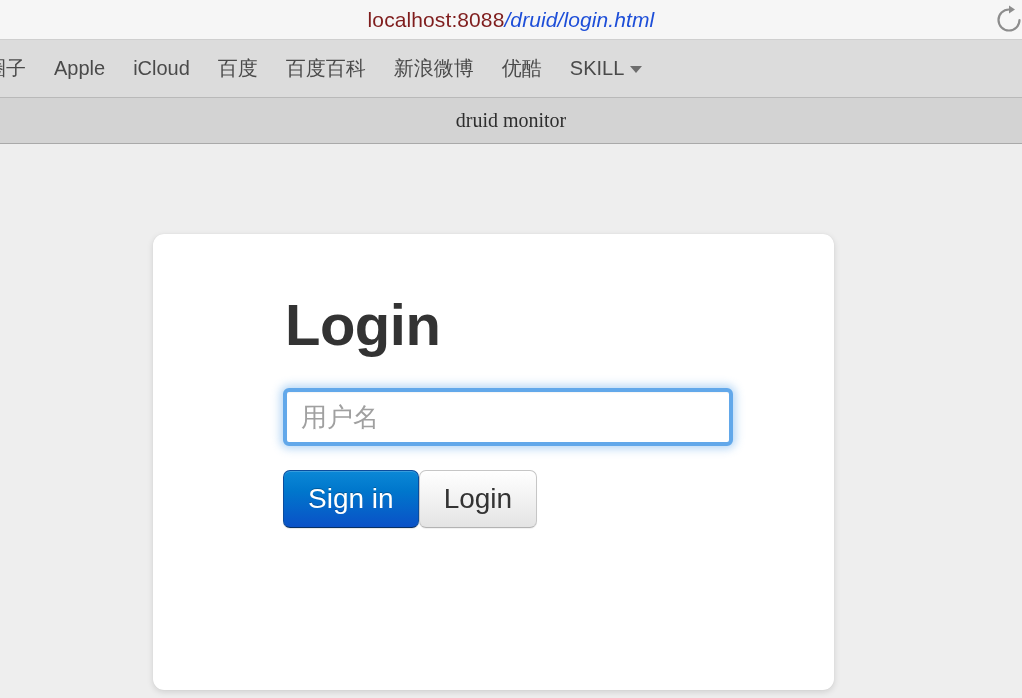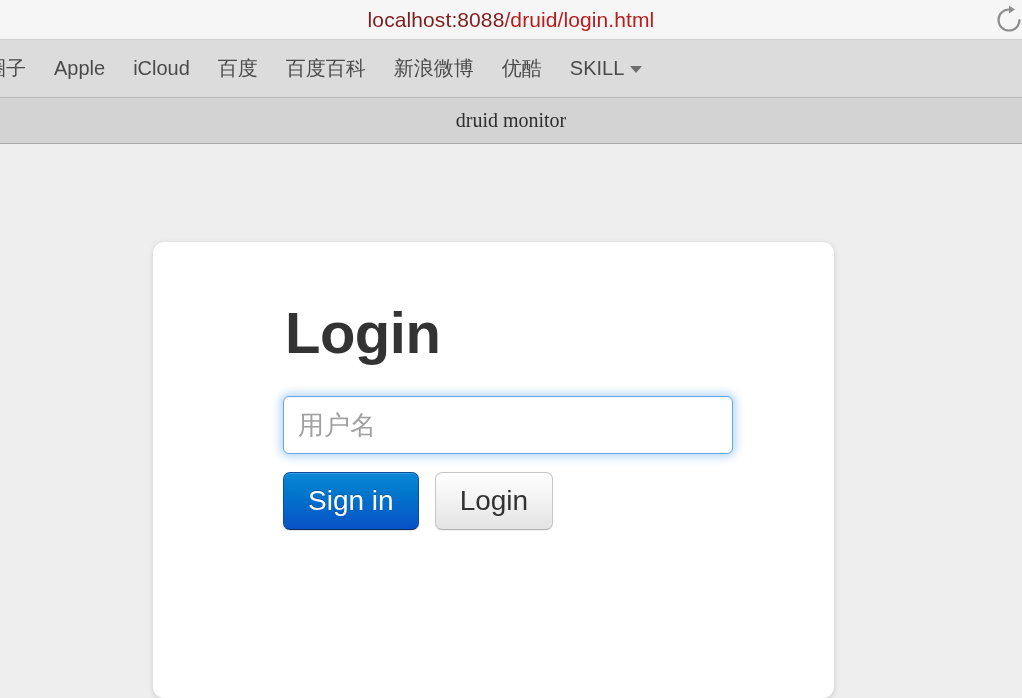--- a/index.html
+++ b/index.html
@@ -23,21 +23,21 @@
     align-items: center;
     justify-content: center;
     position: relative;
   }
   .url-text {
     font-size: 21px;
     letter-spacing: .1px;
     white-space: nowrap;
   }
   .url-host { color: #7f1d1d; }
-  .url-path { color: #b91c1c; }
+  .url-path { color: #1d4ed8; font-style: italic; }
 
   .reload-btn {
     position: absolute;
     right: -4px;
     top: 50%;
     transform: translateY(-50%);
     width: 34px; height: 34px;
     display: flex; align-items: center; justify-content: center;
   }
   .reload-btn svg { display: block; }
@@ -89,21 +89,21 @@
     position: absolute;
     left: 0; right: 0;
     top: 146px; bottom: 0;
     background: #eeeeee;
     overflow: hidden;
   }
 
   .login-card {
     position: absolute;
     left: 153px;
-    top: 96px;
+    top: 88px;
     width: 681px;
     height: 456px;
     background: #ffffff;
     border-radius: 11px;
     box-shadow: 0 2px 6px rgba(0,0,0,.13), 0 0 1px rgba(0,0,0,.10);
   }
 
   .card-inner { padding: 62px 0 0 130px; }
 
   .login-title {
@@ -115,35 +115,35 @@
     letter-spacing: -0.5px;
   }
 
   .field {
     display: block;
     width: 450px;
     height: 58px;
     font-size: 26px;
     color: #555555;
     padding: 16px 14px;
-    margin-bottom: 18px;
-    border: 1px solid #6d28d9;
+    margin-bottom: 24px;
+    border: 4px solid #6d28d9;
     border-radius: 6px;
     background: #ffffff;
     outline: none;
     font-family: "Liberation Sans", "DejaVu Sans", sans-serif;
   }
   .field::placeholder { color: #a0a0a0; opacity: 1; }
   .field.focused {
     border-color: #62a8ea;
     box-shadow: 0 0 9px 3px rgba(98,168,234,.45),
                 inset 0 1px 1px rgba(0,0,0,.04);
   }
 
-  .btn-row { display: flex; align-items: flex-start; gap: 16px; margin-top: 8px; }
+  .btn-row { display: flex; align-items: flex-start; gap: 0; margin-top: 8px; }
 
   .btn {
     font-family: "Liberation Sans", "DejaVu Sans", sans-serif;
     font-size: 28px;
     line-height: 1;
     padding: 14px 24px;
     border-radius: 7px;
     cursor: pointer;
     white-space: nowrap;
   }

